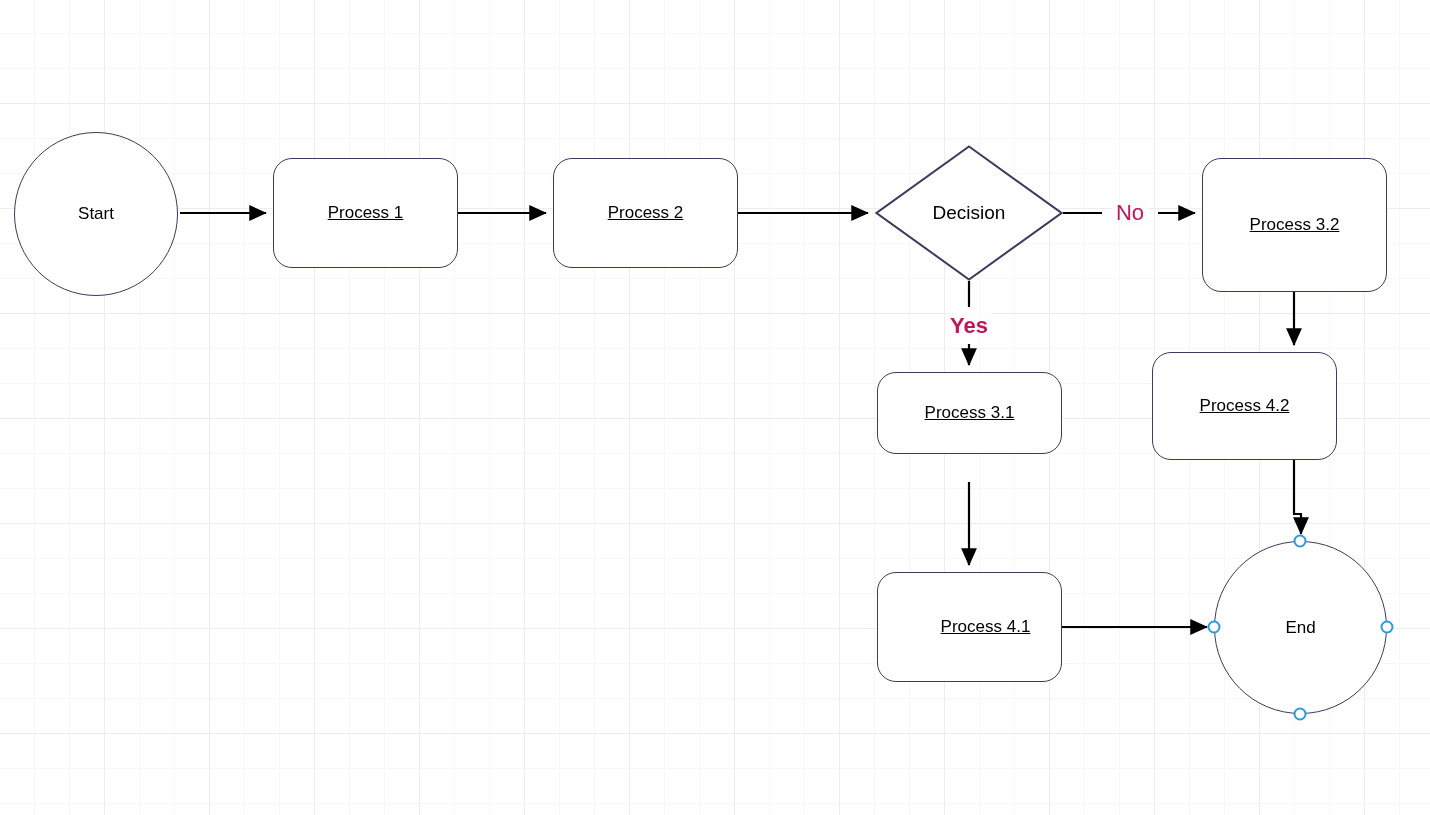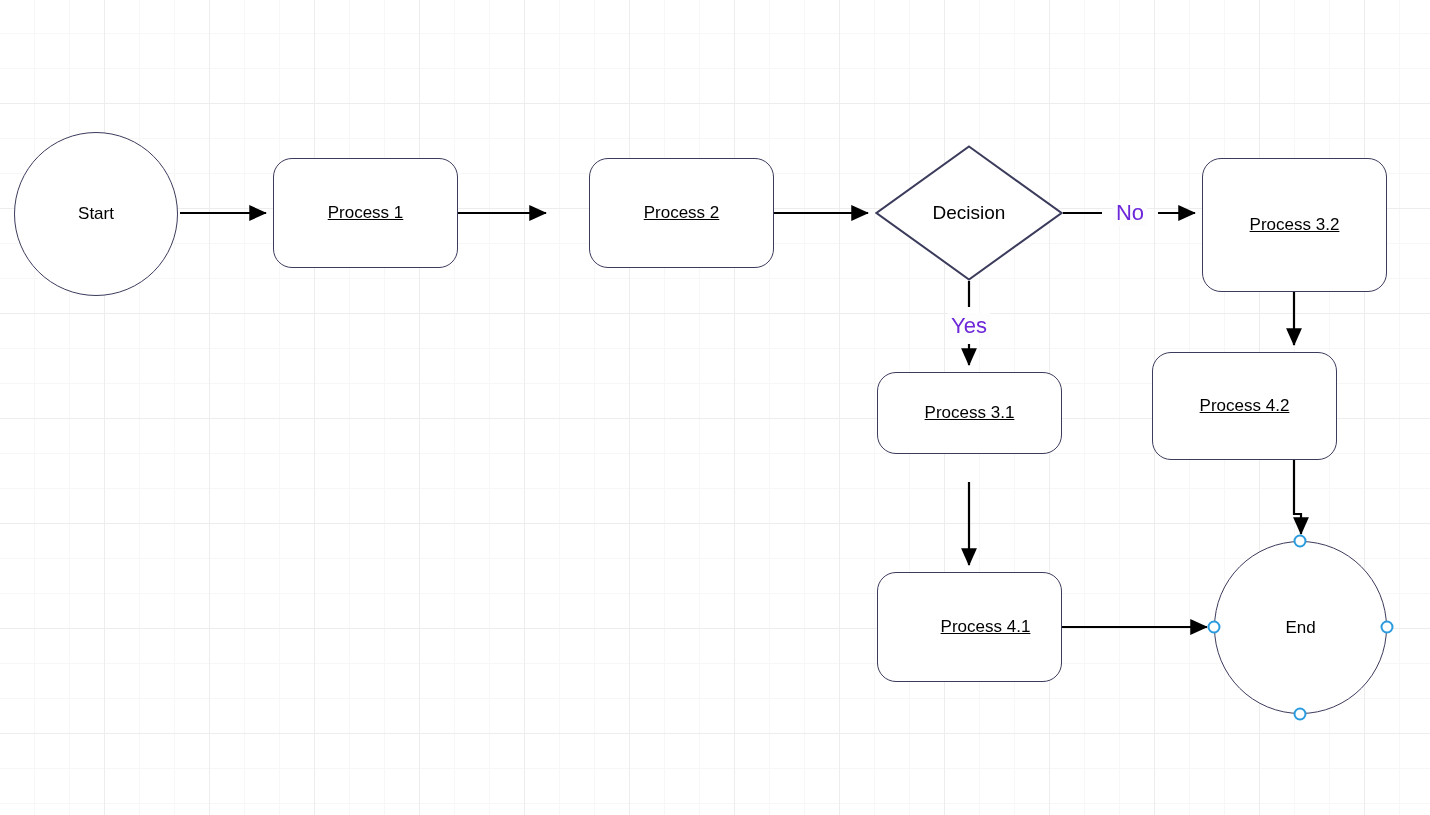--- a/index.html
+++ b/index.html
@@ -80,21 +80,21 @@
     justify-content: center;
     text-align: center;
     font-size: 19px;
     line-height: 1.30;
     color: #000000;
     word-break: break-all;
   }
   .edge-label {
     position: absolute;
     font-size: 22px;
-    color: #6d28d9;
+    color: #be185d;
     background: #fdfdfd;
     padding: 0 3px;
     white-space: nowrap;
     text-align: center;
   }
   .handle {
     position: absolute;
     width: 13px;
     height: 13px;
     box-sizing: border-box;
@@ -130,21 +130,21 @@
   </svg>
 
   <div class="node circle" style="left:14px; top:132px; width:164px; height:164px;">
     <span class="node-label">Start</span>
   </div>
 
   <div class="node rect" style="left:273px; top:158px; width:185px; height:110px;">
     <span class="node-label">Process 1</span>
   </div>
 
-  <div class="node rect" style="left:553px; top:158px; width:185px; height:110px;margin-left:36px;">
+  <div class="node rect" style="left:553px; top:158px; width:185px; height:110px;">
     <span class="node-label">Process 2</span>
   </div>
 
   <div class="diamond-wrap" style="left:875px; top:145px; width:188px; height:136px;">
     <svg class="diamond-svg" width="188" height="136" viewBox="0 0 188 136" xmlns="http://www.w3.org/2000/svg">
       <polygon points="94,1.5 186.5,68 94,134.5 1.5,68" fill="#ffffff" stroke="#3b3b5c" stroke-width="2"></polygon>
     </svg>
     <div class="diamond-text">Decision</div>
   </div>
 
@@ -163,20 +163,20 @@
   <div class="node rect" style="left:877px; top:572px; width:185px; height:110px;padding-left:32px;">
     <span class="node-label">Process 4.1</span>
   </div>
 
   <div class="node circle" style="left:1214px; top:541px; width:173px; height:173px;">
     <span class="node-label">End</span>
   </div>
 
   <div class="edge-label" style="left:1130px; top:213px; transform:translate(-50%,-50%);">No</div>
 
-  <div class="edge-label" style="left:969px; top:326px; transform:translate(-50%,-50%);">Yes</div>
+  <div class="edge-label" style="left:969px; top:326px; transform:translate(-50%,-50%);font-weight:bold;">Yes</div>
 
   <div class="handle" style="left:1300px; top:541px; transform:translate(-50%,-50%);"></div>
   <div class="handle" style="left:1387px; top:627px; transform:translate(-50%,-50%);"></div>
   <div class="handle" style="left:1300px; top:714px; transform:translate(-50%,-50%);"></div>
   <div class="handle" style="left:1214px; top:627px; transform:translate(-50%,-50%);"></div>
 
 </div>
 
 </body></html>

